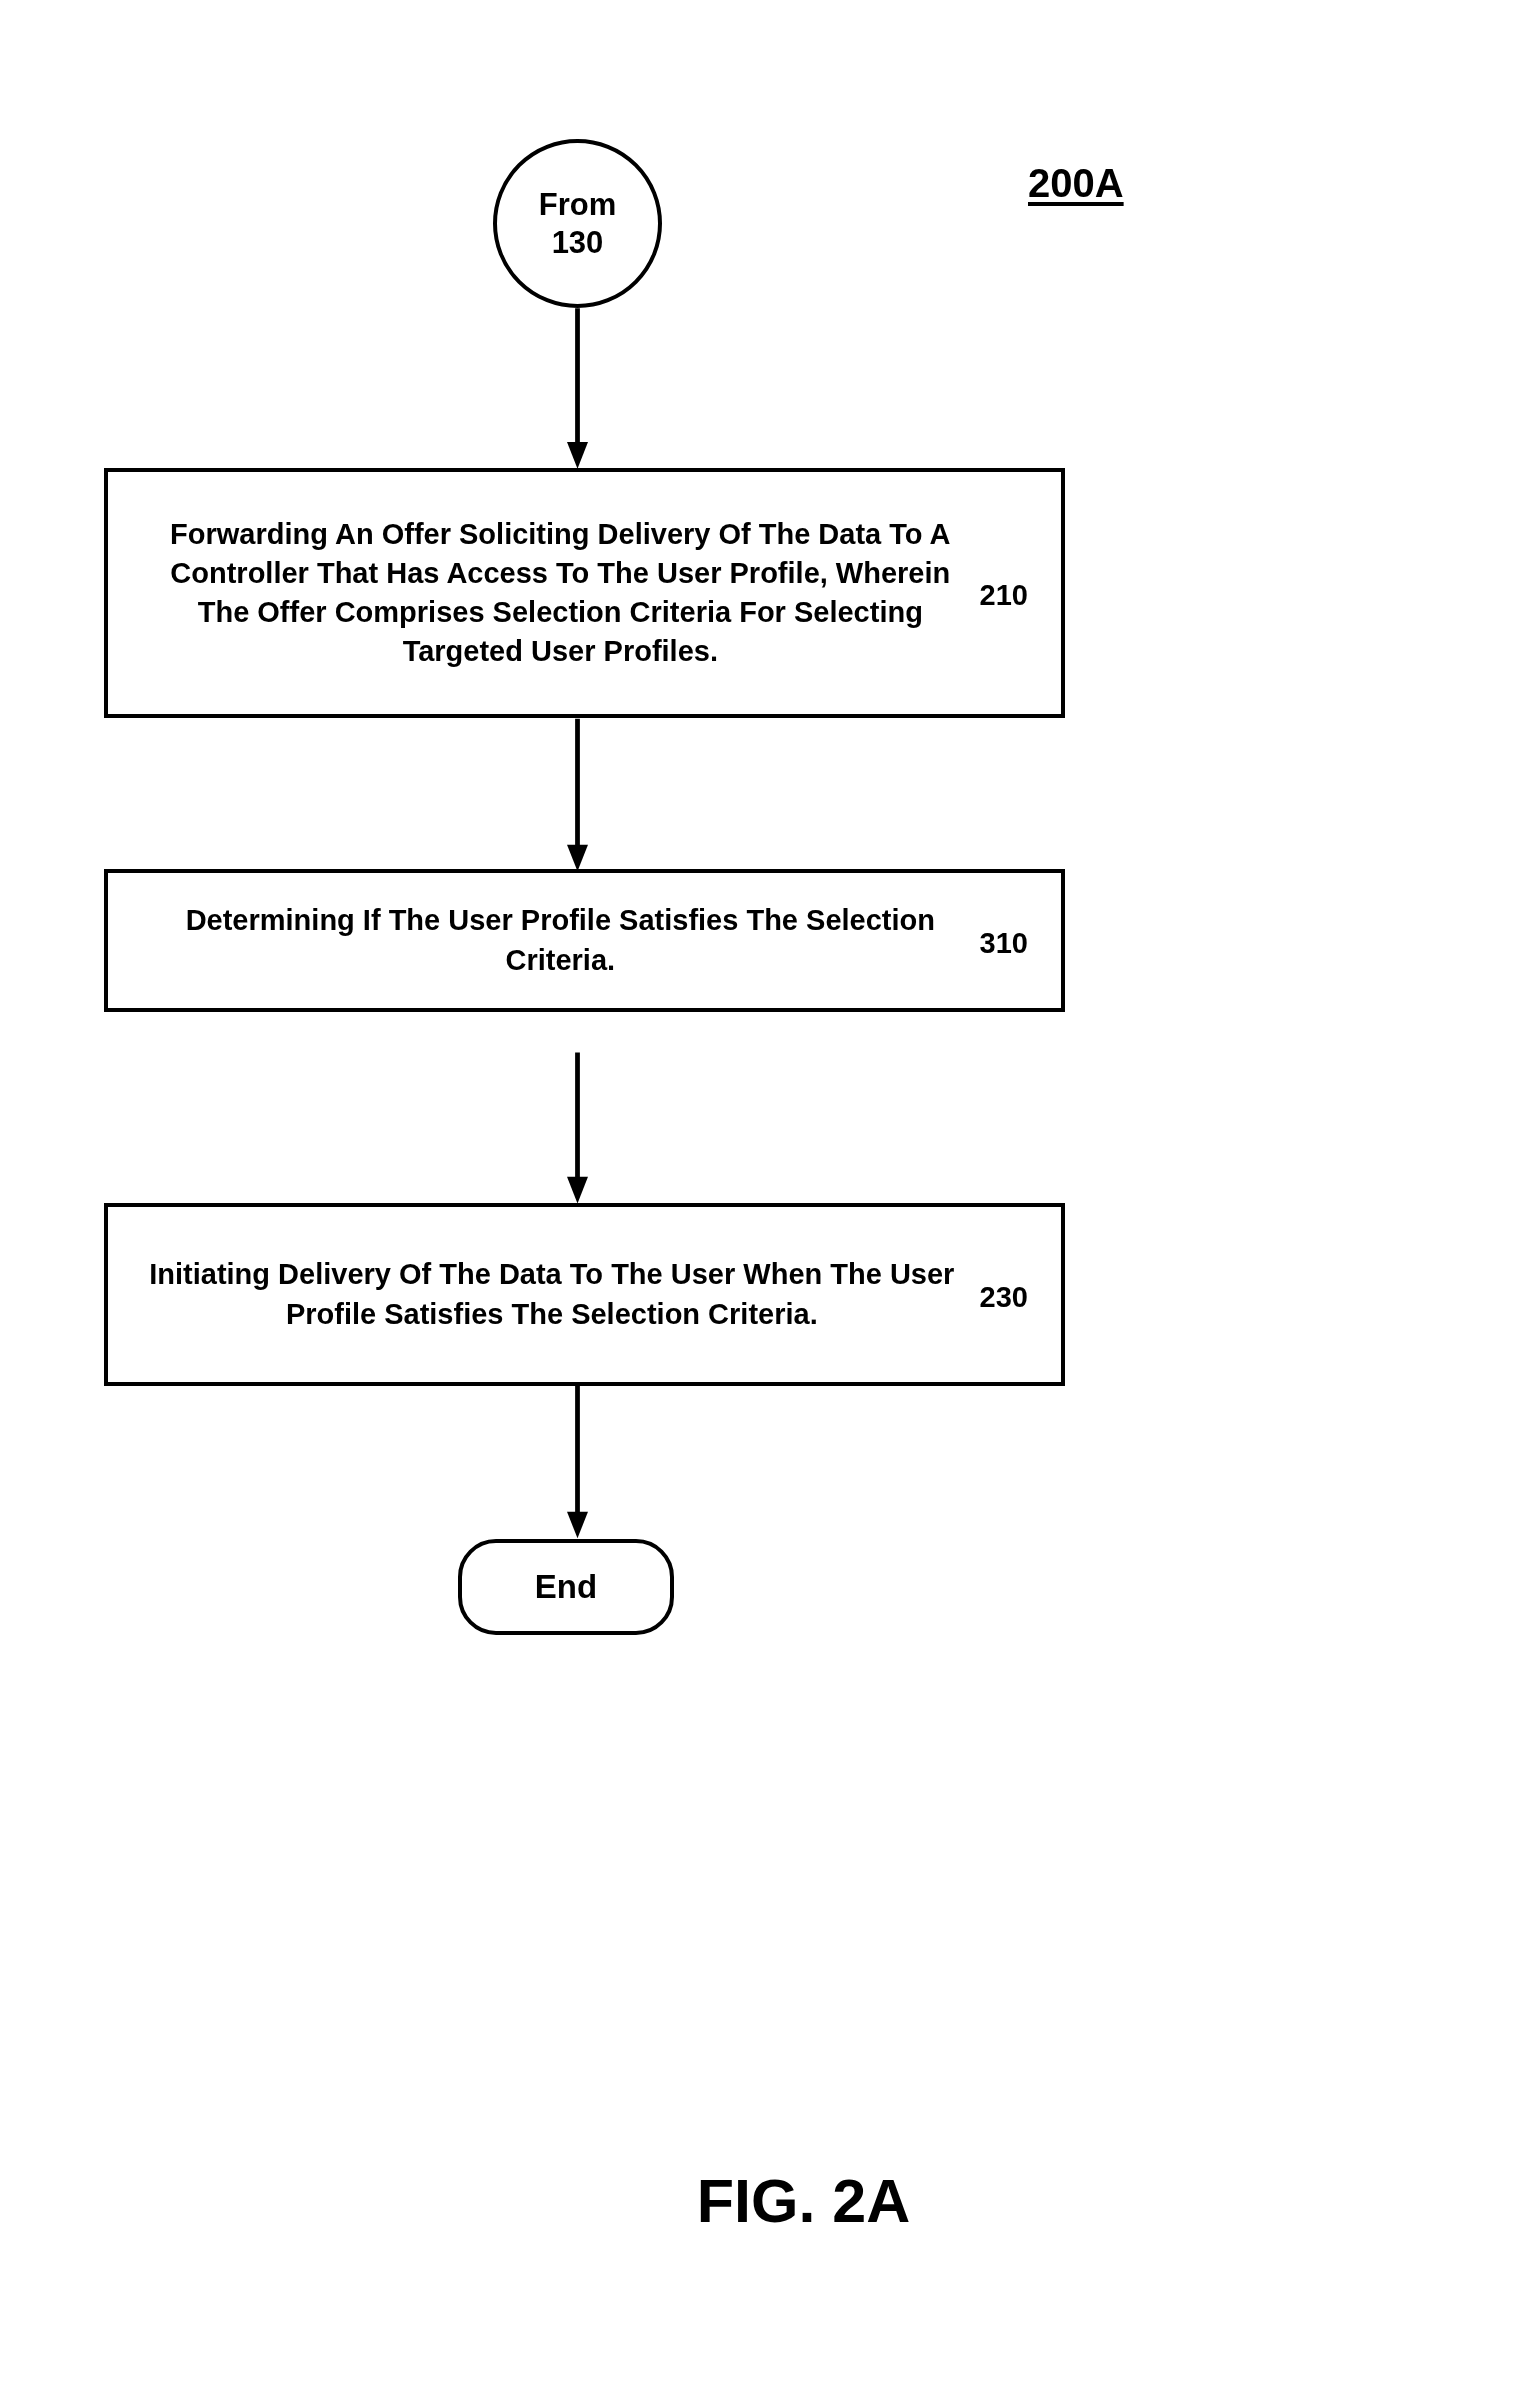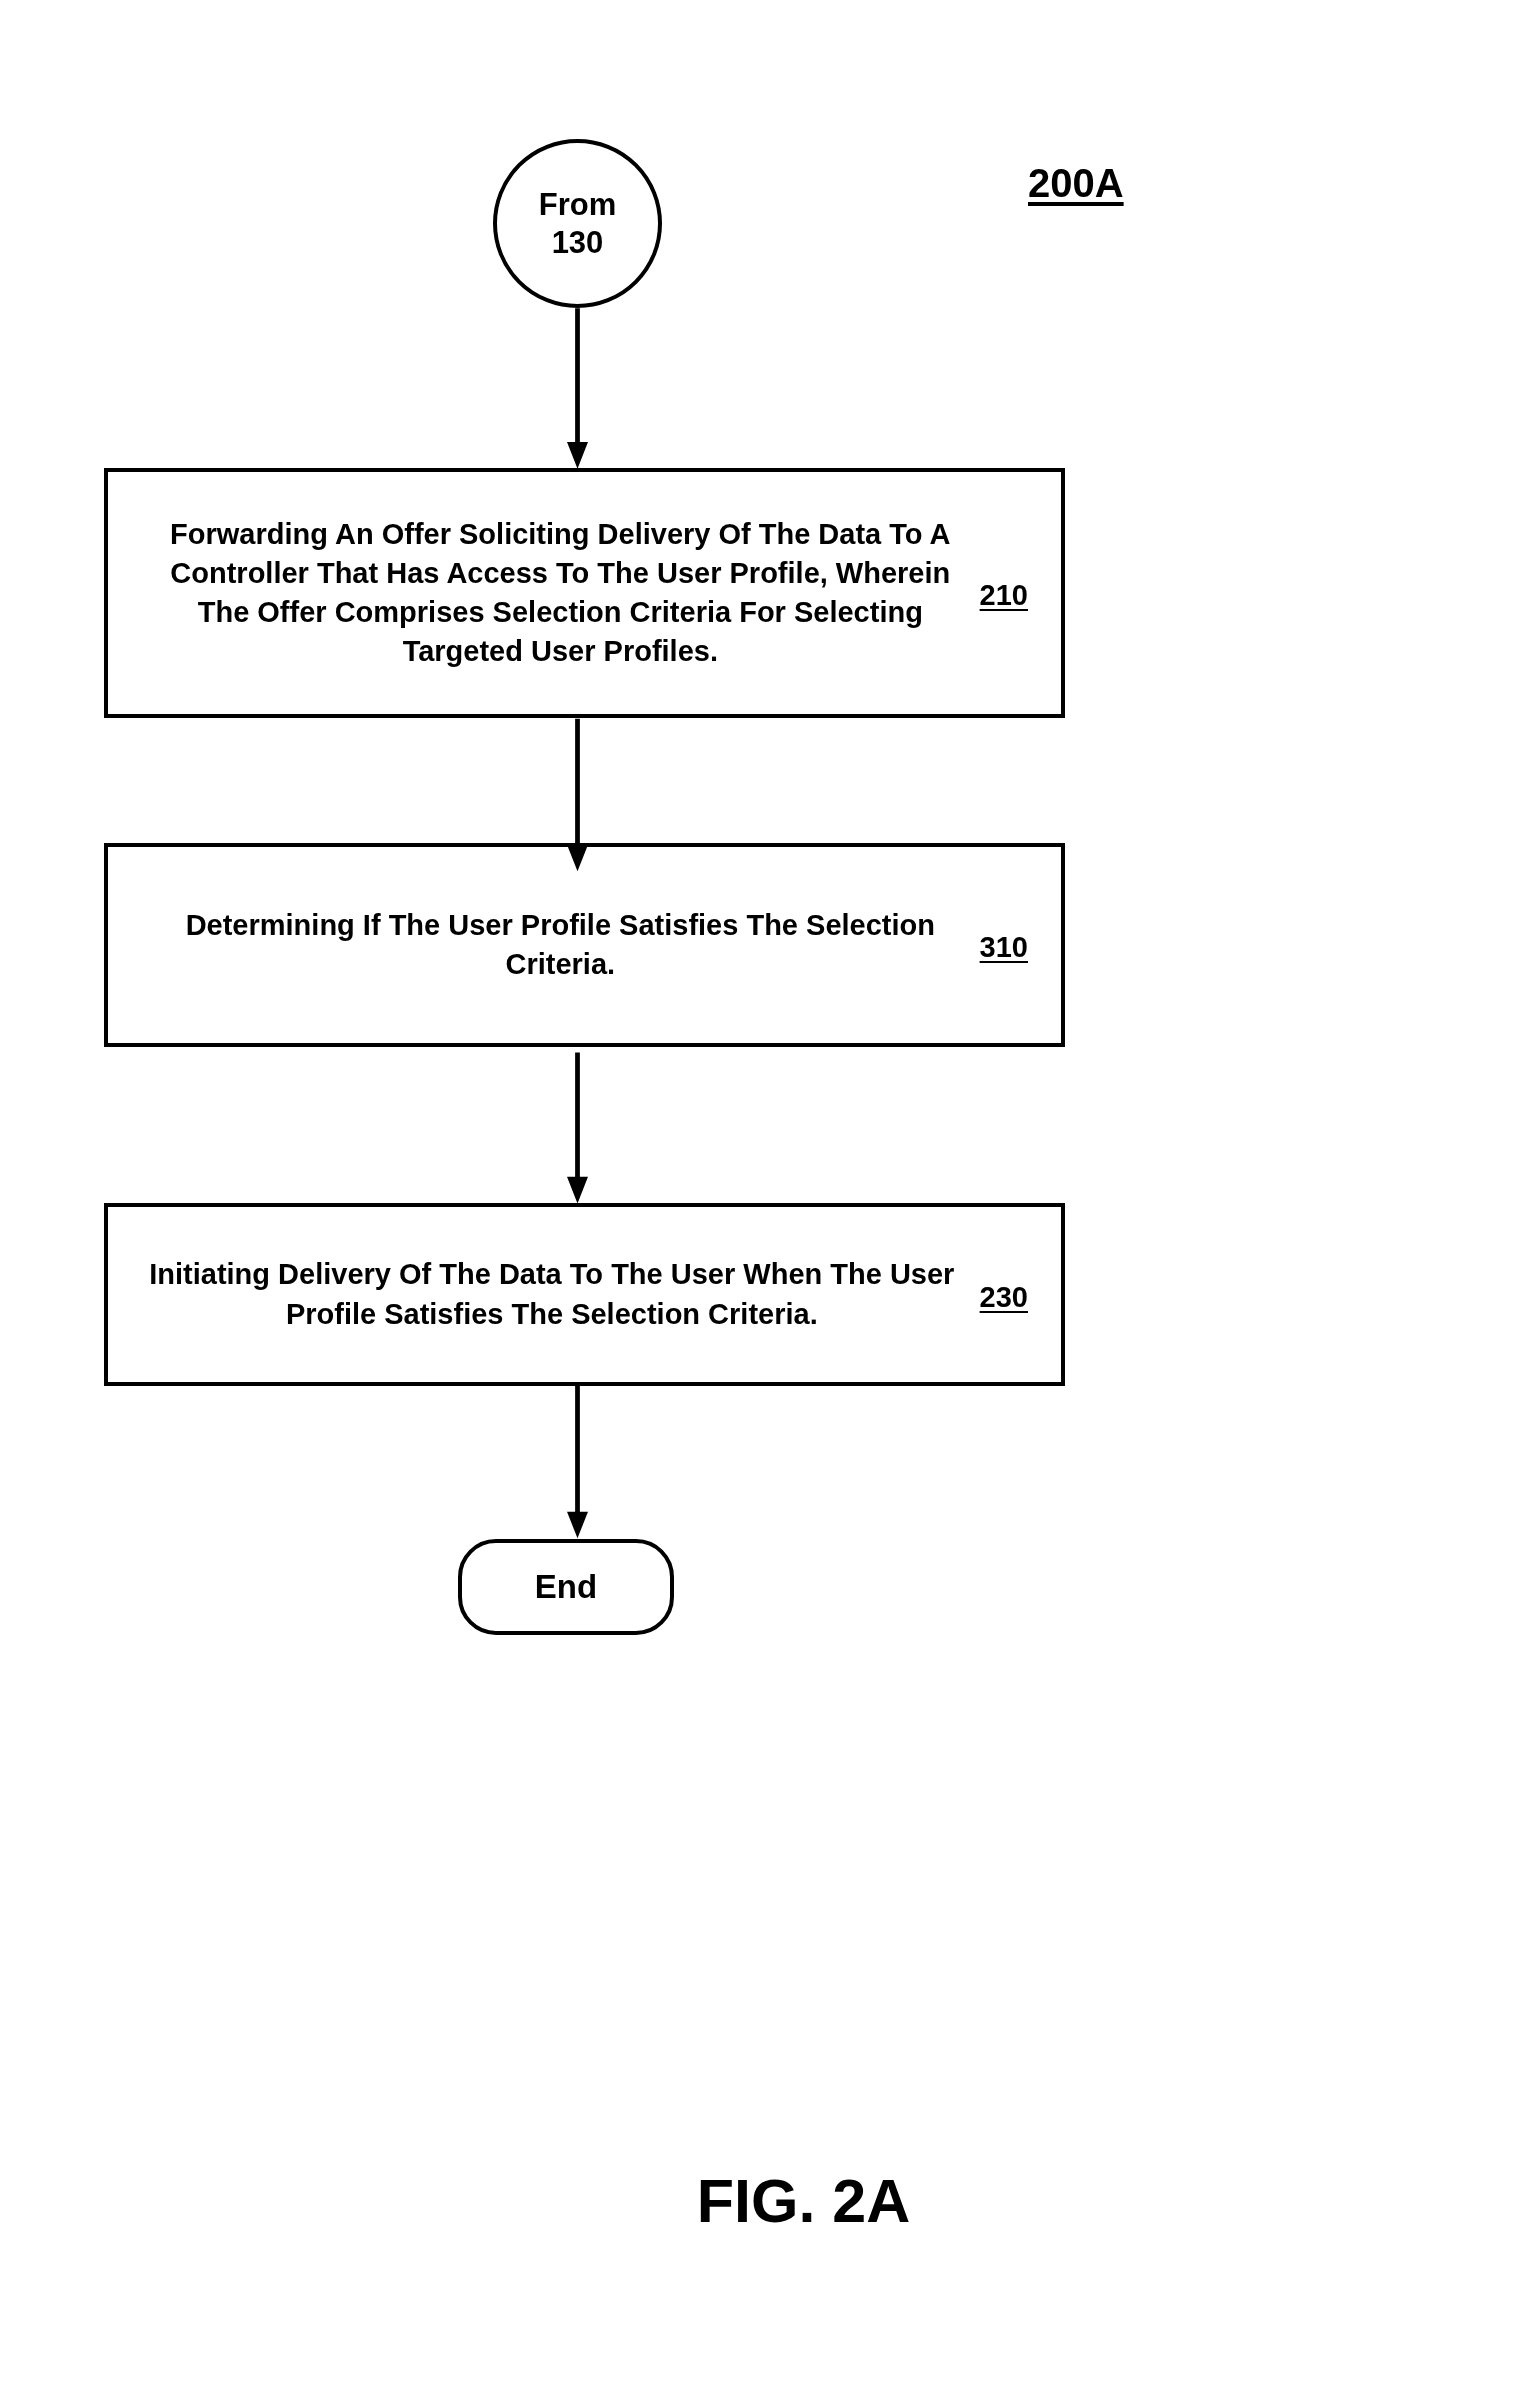--- a/index.html
+++ b/index.html
@@ -43,21 +43,20 @@
     flex-direction: row;
     align-items: center;
     justify-content: center;
     padding: 17.3px 33px;
     font-weight: 900;
     font-size: 29px;
     line-height: 1.35;
     text-align: center;
   }
   .box .stepnum {
-    text-decoration: underline;
     text-underline-offset: 3.8px;
     margin-top: 5.8px;
   }
   .pill {
     position: absolute;
     border: 4.8px solid #000;
     border-radius: 38px;
     display: flex;
     align-items: center;
     justify-content: center;
@@ -97,21 +96,21 @@
   <div class="box" style="left:104px; top:468px; width:961px; height:250px;">
     <span>Forwarding An Offer Soliciting Delivery Of The Data To A Controller That Has Access To The User Profile, Wherein The Offer Comprises Selection Criteria For Selecting Targeted User Profiles.</span>
     <span class="stepnum">210</span>
   </div>
 
   <svg class="arrow" style="left:567px; top:718px;" width="21" height="154" viewBox="0 0 22 160">
     <line x1="11" y1="0" x2="11" y2="140" stroke="#000" stroke-width="5"></line>
     <polygon points="11,160 0,132 22,132" fill="#000"></polygon>
   </svg>
 
-  <div class="box" style="left:104px; top:843px; width:961px; height:204px;">
+  <div class="box" style="left:104px; top:869px; width:961px; height:143px;">
     <span>Determining If The User Profile Satisfies The Selection Criteria.</span>
     <span class="stepnum">310</span>
   </div>
 
   <svg class="arrow" style="left:567px; top:1052px;" width="21" height="152" viewBox="0 0 22 158">
     <line x1="11" y1="0" x2="11" y2="138" stroke="#000" stroke-width="5"></line>
     <polygon points="11,158 0,130 22,130" fill="#000"></polygon>
   </svg>
 
   <div class="box" style="left:104px; top:1203px; width:961px; height:183px;padding-left:16px;">

